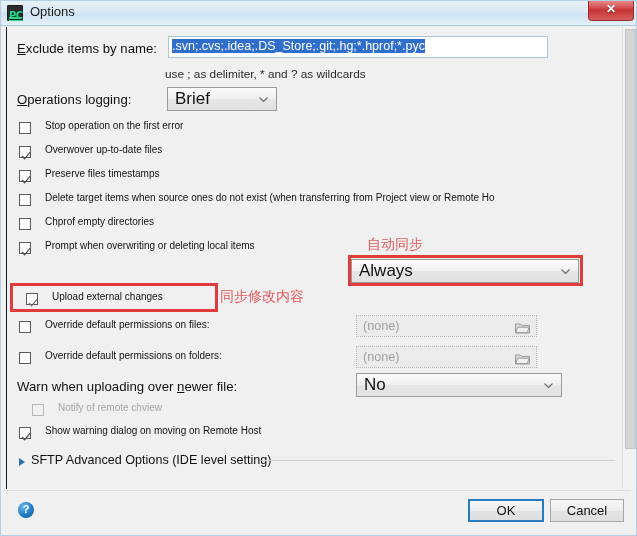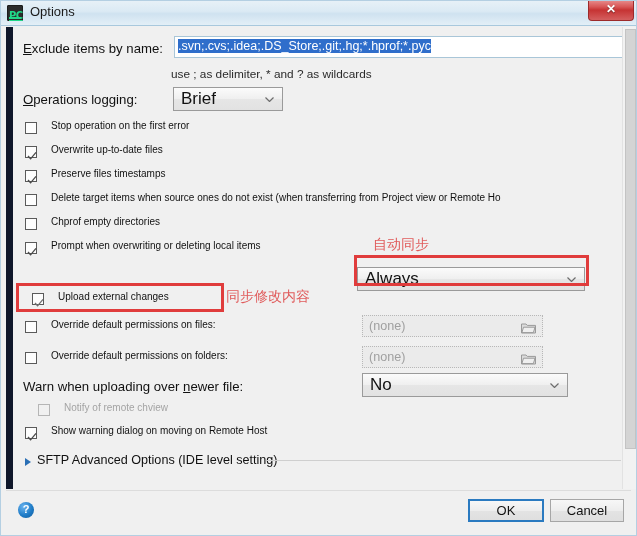--- a/index.html
+++ b/index.html
@@ -89,21 +89,21 @@
     font-family: "Liberation Sans", sans-serif;
     text-shadow: 0 1px 1px rgba(0,0,0,.45);
   }
 
   
   #content {
     position: absolute;
     left: 6px; top: 27px;
     width: 625px; height: 462px;
     background: #f0f0f0;
-    border-left: 7px solid #0f172a;
+    border-left: 1px solid #0f172a;
     box-sizing: border-box;
     overflow: hidden;
   }
 
   .row { position: absolute; white-space: nowrap; }
 
   .lbl {
     font-size: 13.2px;
     color: #111;
     font-family: "Liberation Sans", sans-serif;
@@ -327,21 +327,21 @@
     <div id="close-button">
       <span class="x">✕</span>
     </div>
   </div>
 
   <div id="content">
 
     <div class="row lbl" style="left:10px; top:14px;">
       <span class="u">E</span><span>xclude items by name:</span>
     </div>
-    <div class="textfield" style="left:161px; top:9px; width:456px; height:22px;">
+    <div class="textfield" style="left:161px; top:9px; width:380px; height:22px;">
       <span class="sel">.svn;.cvs;.idea;.DS_Store;.git;.hg;*.hprof;*.pyc</span>
     </div>
     <div class="row hint" style="left:158px; top:40px;">use ; as delimiter, * and ? as wildcards</div>
 
     <div class="row lbl" style="left:10px; top:65px;">
       <span class="u">O</span><span>perations logging:</span>
     </div>
     <div class="combo" style="left:160px; top:60px; width:110px; height:24px;">
       <span class="val">Brief</span>
       <span class="arrow">
@@ -357,21 +357,21 @@
     </div>
 
     <div class="cb-row" style="left:12px; top:117px;">
       <span class="cbox">
         <span class="tick">
           <svg width="10" height="10" viewBox="0 0 10 10">
               <path d="M1 5 L3.6 7.8 L9 1.4" fill="none" stroke="#4b4b4b" stroke-width="1.3"></path>
             </svg>
         </span>
       </span>
-      <span class="cb-text"><span>Overw</span><span class="u">rite up-to-date files</span></span>
+      <span class="cb-text"><span>Overw</span><span class="u">over up-to-date files</span></span>
     </div>
 
     <div class="cb-row" style="left:12px; top:141px;">
       <span class="cbox">
         <span class="tick">
           <svg width="10" height="10" viewBox="0 0 10 10">
               <path d="M1 5 L3.6 7.8 L9 1.4" fill="none" stroke="#4b4b4b" stroke-width="1.3"></path>
             </svg>
         </span>
       </span>
@@ -392,21 +392,21 @@
       <span class="cbox">
         <span class="tick">
           <svg width="10" height="10" viewBox="0 0 10 10">
               <path d="M1 5 L3.6 7.8 L9 1.4" fill="none" stroke="#4b4b4b" stroke-width="1.3"></path>
             </svg>
         </span>
       </span>
       <span class="cb-text"><span class="u">P</span><span>rompt when overwriting or deleting local items</span></span>
     </div>
 
-    <div class="combo" style="left:344px; top:240px; width:228px; height:24px;">
+    <div class="combo" style="left:344px; top:232px; width:228px; height:24px;">
       <span class="val">Always</span>
       <span class="arrow">
         <svg width="9" height="5" viewBox="0 0 9 5">
             <path d="M0.5 0.5 L4.5 4.5 L8.5 0.5" fill="none" stroke="#6d6d6d" stroke-width="1.2"></path>
           </svg>
       </span>
     </div>
     <div class="redbox" style="left:341px; top:228px; width:235px; height:31px;"></div>
     <div class="cn-note" style="left:360px; top:209px;">自动同步</div>
 

